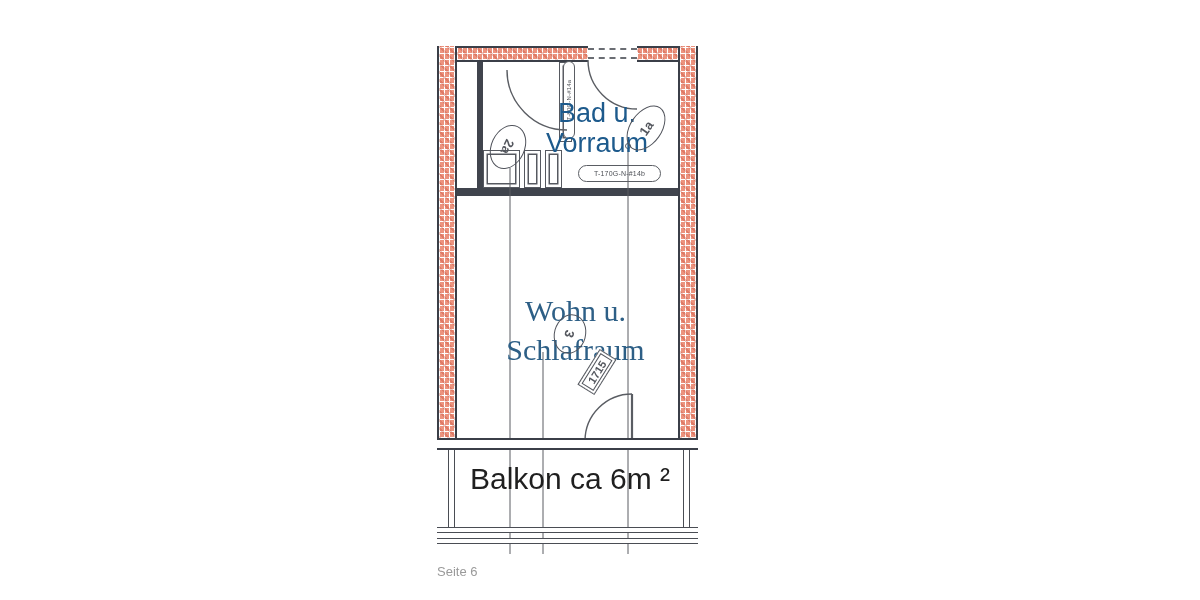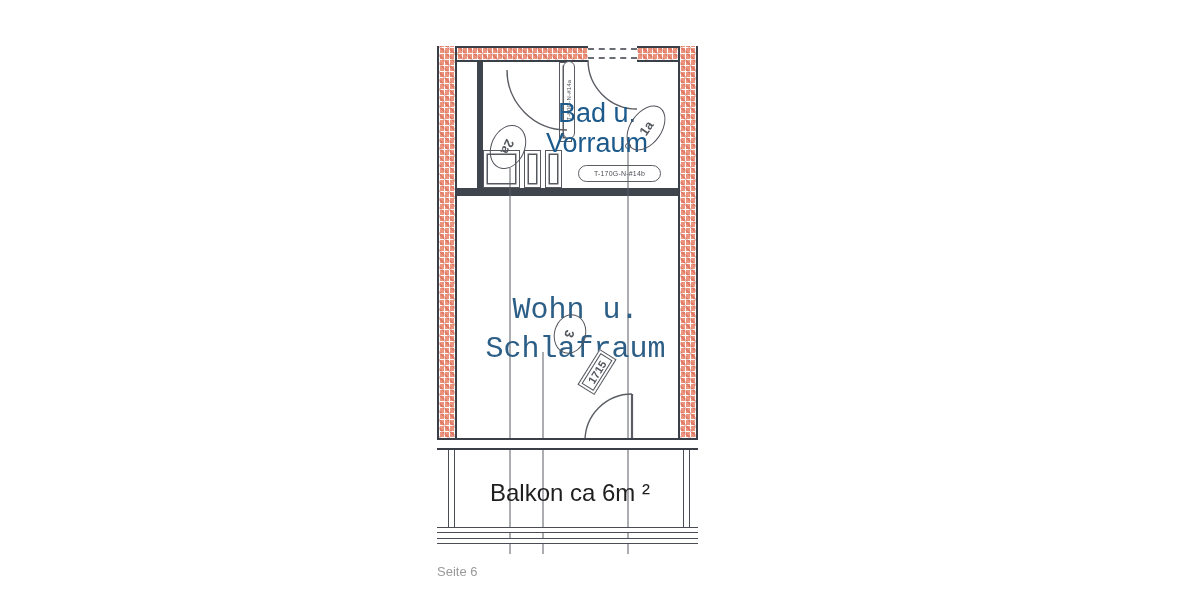--- a/index.html
+++ b/index.html
@@ -40,23 +40,23 @@
               display:flex; align-items:center; justify-content:center;
               color:#54575e; font-size:11px; font-weight:600; }
 
   .band { background:#ffffff; border-top:2px solid #3b3f48; border-bottom:2px solid #3b3f48; }
   .rail { background:#ffffff; border-top:1.5px solid #4a4d54; border-bottom:1.5px solid #4a4d54; }
   .post { background:#ffffff; border-left:1.5px solid #4a4d54; border-right:1.5px solid #4a4d54; }
 
   .room-label-blue-sans  { color:#1d5a8c; font-size:27px; line-height:1.12; text-align:center;
                            font-family:"Liberation Sans", sans-serif; }
   .room-label-blue-serif { color:#2d5f86; font-size:30px; line-height:1.3; text-align:center;
-                           font-family:Liberation Mono, monospace; }
-  .balkon-label { color:#1f1f1f; font-size:24px; text-align:center;
-                  font-family:"Liberation Sans", sans-serif;margin-top:17px; }
+                           font-family:Liberation Serif, serif; }
+  .balkon-label { color:#1f1f1f; font-size:30px; text-align:center;
+                  font-family:"Liberation Sans", sans-serif; }
   .footer-label { color:#9a9a9a; font-size:13px; }
   svg { position:absolute; left:0; top:0; pointer-events:none; }
 </style>
 </head>
 <body>
 
 <div class="plan">
 
   <div class="abs brick wall-top" style="width:151px;"></div>
   <div class="abs brick wall-top" style="left:200px; width:61px;"></div>

